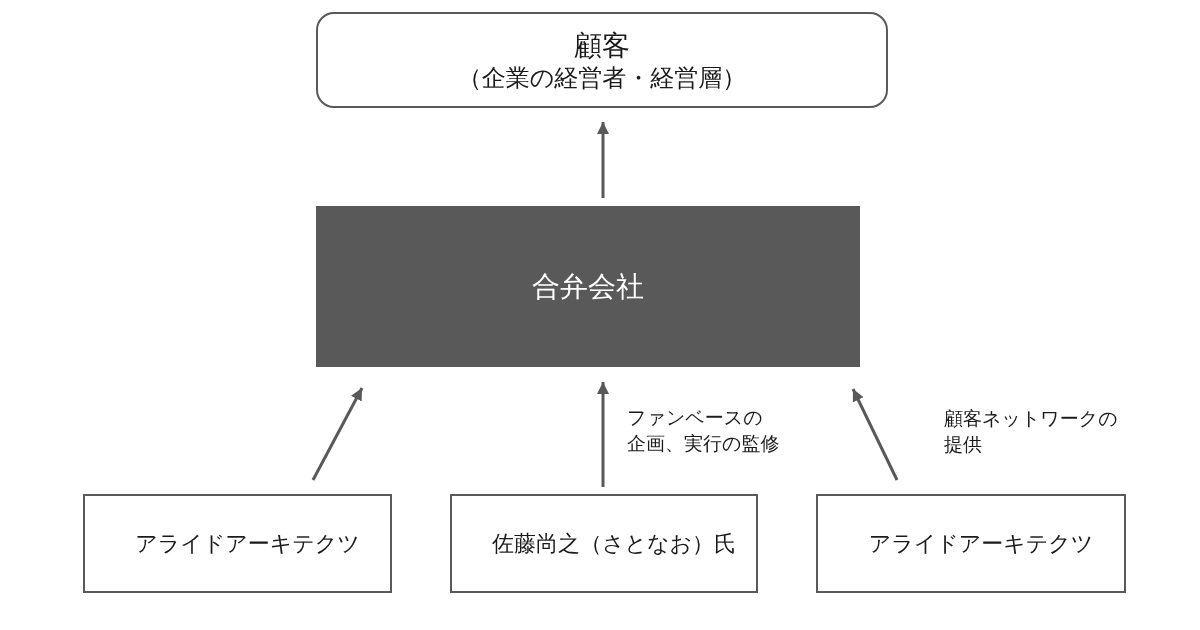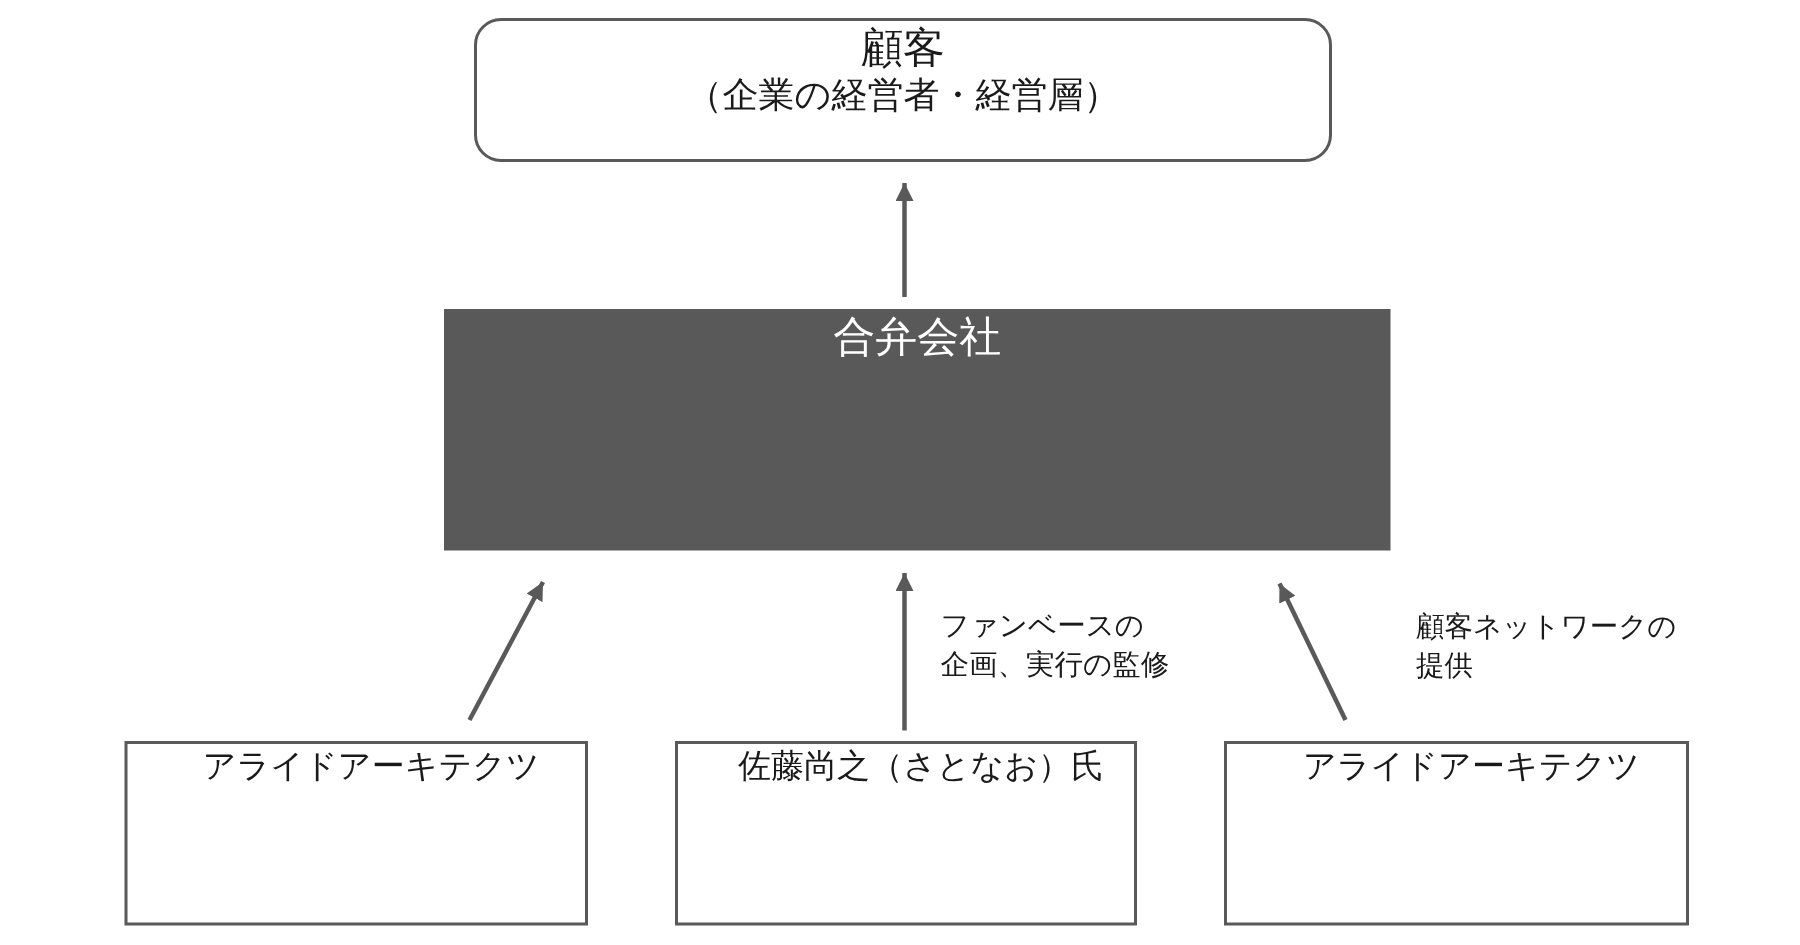--- a/index.html
+++ b/index.html
@@ -22,21 +22,21 @@
     top: 0;
     width: 1200px;
     height: 630px;
     pointer-events: none;
   }
   .box {
     position: absolute;
     display: flex;
     flex-direction: column;
     align-items: center;
-    justify-content: flex-start;
+    justify-content: center;
     text-align: center;
     box-sizing: border-box;
   }
   .customer-box {
     left: 316px;
     top: 12px;
     width: 572px;
     height: 96px;
     border: 2px solid #595959;
     border-radius: 18px;
@@ -46,40 +46,40 @@
     font-size: 28px;
     line-height: 36px;
     color: #1a1a1a;
   }
   .customer-box .box-subtitle {
     font-size: 24px;
     line-height: 28px;
     color: #1a1a1a;
   }
   .jv-box {
-    left: 296px;
+    left: 316px;
     top: 206px;
-    width: 631px;
+    width: 544px;
     height: 161px;
     background: #595959;
     border: none;
   }
   .jv-box .box-title {
     font-size: 28px;
     line-height: 38px;
     color: #ffffff;
   }
   .jv-box .box-subtitle {
     font-size: 19px;
     line-height: 28px;
     color: #ffffff;
   }
   .partner-box {
     top: 494px;
-    height: 123px;
+    height: 99px;
     border: 2px solid #595959;
     background: #ffffff;
     font-size: 22px;
     color: #1a1a1a;
     padding-left: 20px;
   }
   .partner-box-0 { left: 83px;  width: 309px; }
   .partner-box-1 { left: 450px; width: 308px; }
   .partner-box-2 { left: 816px; width: 310px; }
   .contribution-label {

